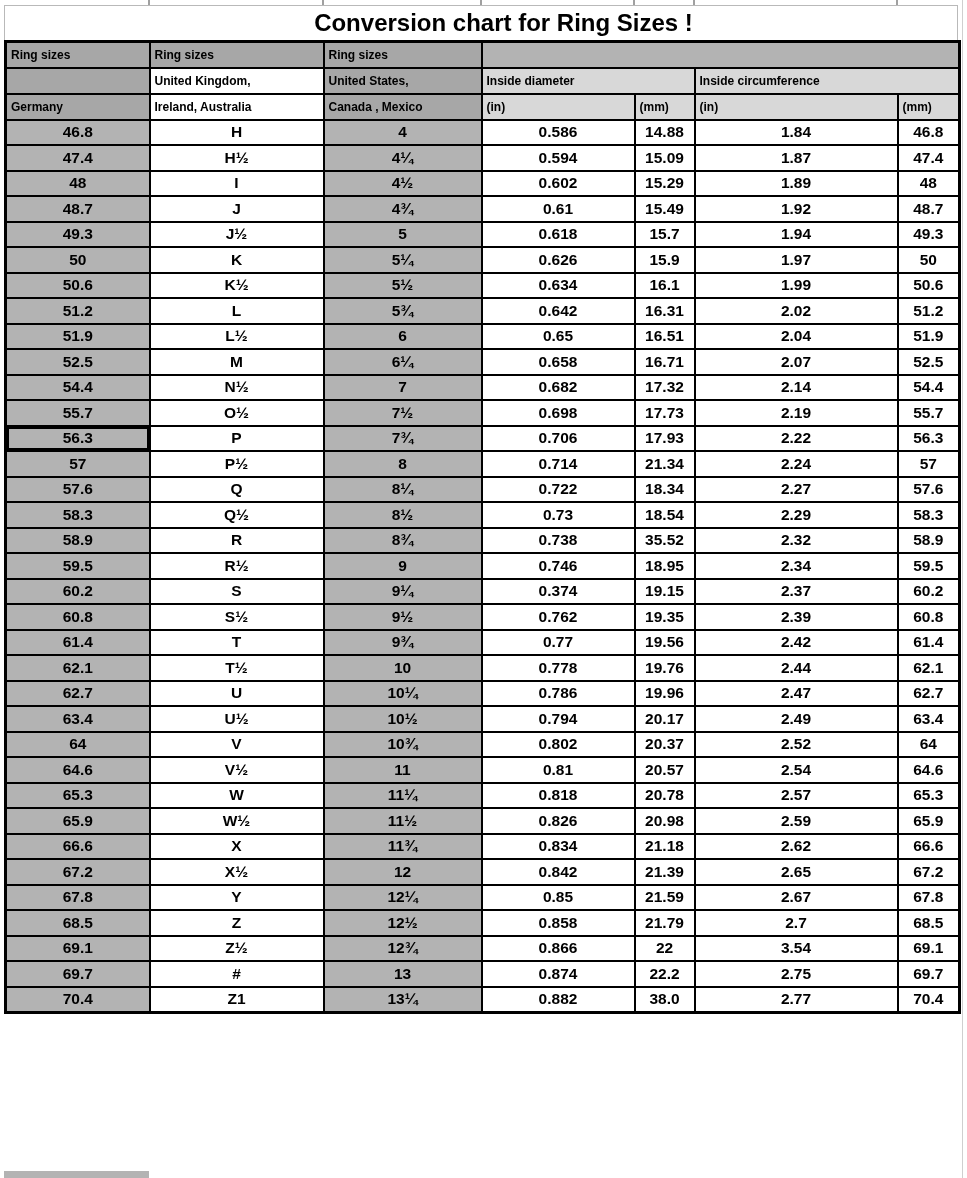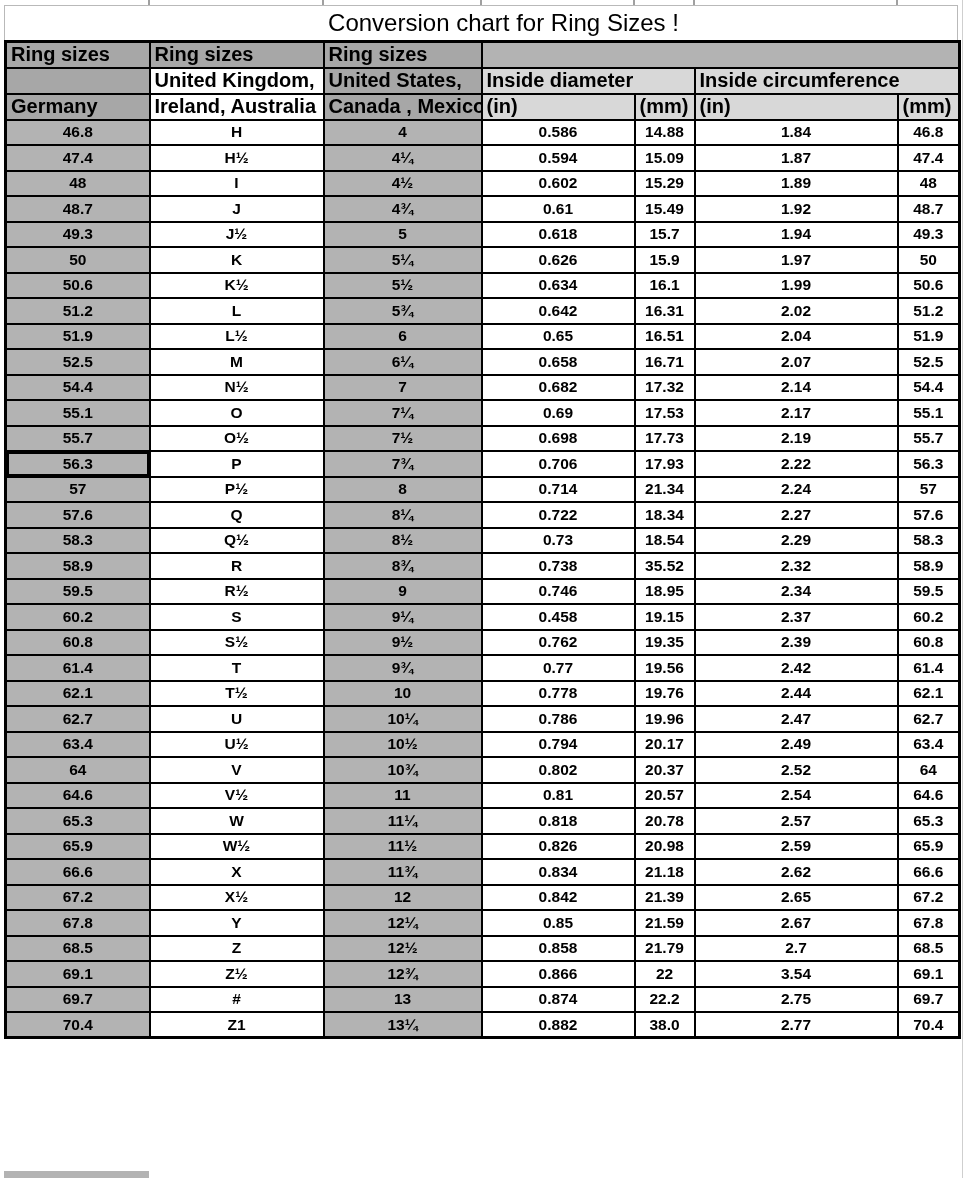--- a/index.html
+++ b/index.html
@@ -18,42 +18,42 @@
   .right-edge-line { position: absolute; top: 0; right: 4px; width: 1px; height: 1178px; background: #cfcfcf; }
 
   .title-row {
     position: absolute; top: 5px; left: 4px;
     width: 954px; height: 35px;
     background: #ffffff;
     border: 1px solid #b9b9b9;
     border-bottom: none;
     display: flex; align-items: center; justify-content: center;
     padding-left: 45px;
-    font-weight: normal; font-size: 24px; color: #000;
+    font-weight: bold; font-size: 24px; color: #000;
     white-space: nowrap;
   }
 
   table.ringchart {
     position: absolute; top: 40px; left: 4px;
     width: 954px;
     border-collapse: collapse;
     table-layout: fixed;
     border: 3px solid #000;
   }
   .ringchart th, .ringchart td {
     border: 2px solid #000;
     font-weight: bold;
     color: #000;
     overflow: hidden;
     white-space: nowrap;
     padding: 0 3px;
   }
   .ringchart thead th {
     height: 26px;
-    font-size: 20px;
+    font-size: 12px;
     text-align: left;
     padding-left: 4px;
   }
   .ringchart tbody td {
     height: 25.5px;
     font-size: 15.5px;
     text-align: center;
   }
   .hdr-gray  { background: #a7a7a7; }
   .hdr-mid   { background: #b3b3b3; }
@@ -223,29 +223,20 @@
         <tr>
           <td class="c-gray">54.4</td>
           <td class="c-white">N½</td>
           <td class="c-gray">7</td>
           <td class="c-white">0.682</td>
           <td class="c-white">17.32</td>
           <td class="c-white">2.14</td>
           <td class="c-white">54.4</td>
         </tr>
         <tr>
-          <td class="c-gray">55.1</td>
-          <td class="c-white">O</td>
-          <td class="c-gray">7¼</td>
-          <td class="c-white">0.69</td>
-          <td class="c-white">17.53</td>
-          <td class="c-white">2.17</td>
-          <td class="c-white">55.1</td>
-        </tr>
-        <tr>
           <td class="c-gray">55.7</td>
           <td class="c-white">O½</td>
           <td class="c-gray">7½</td>
           <td class="c-white">0.698</td>
           <td class="c-white">17.73</td>
           <td class="c-white">2.19</td>
           <td class="c-white">55.7</td>
         </tr>
         <tr>
           <td class="c-gray active-cell">56.3</td>
@@ -298,21 +289,21 @@
           <td class="c-gray">9</td>
           <td class="c-white">0.746</td>
           <td class="c-white">18.95</td>
           <td class="c-white">2.34</td>
           <td class="c-white">59.5</td>
         </tr>
         <tr>
           <td class="c-gray">60.2</td>
           <td class="c-white">S</td>
           <td class="c-gray">9¼</td>
-          <td class="c-white">0.458</td>
+          <td class="c-white">0.374</td>
           <td class="c-white">19.15</td>
           <td class="c-white">2.37</td>
           <td class="c-white">60.2</td>
         </tr>
         <tr>
           <td class="c-gray">60.8</td>
           <td class="c-white">S½</td>
           <td class="c-gray">9½</td>
           <td class="c-white">0.762</td>
           <td class="c-white">19.35</td>

